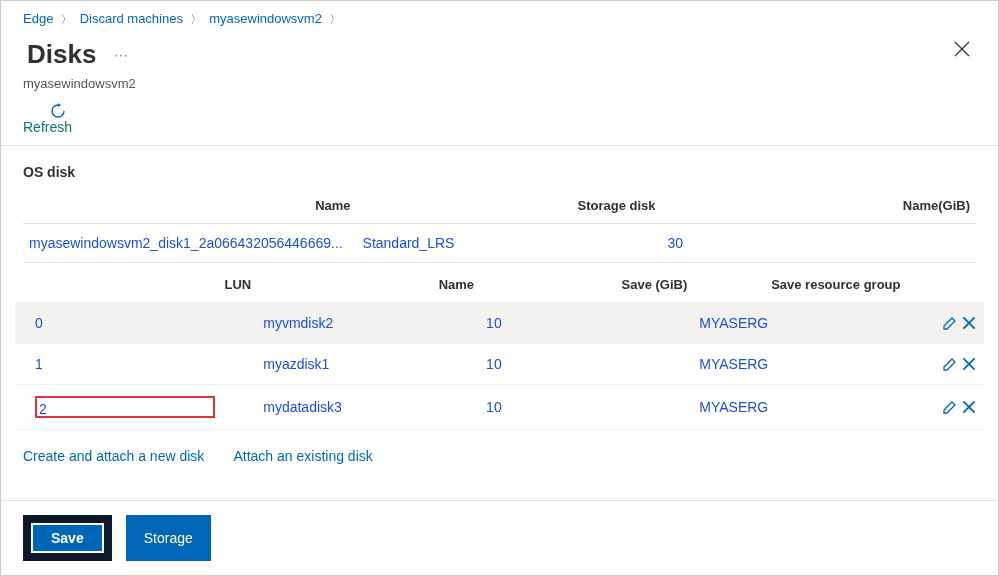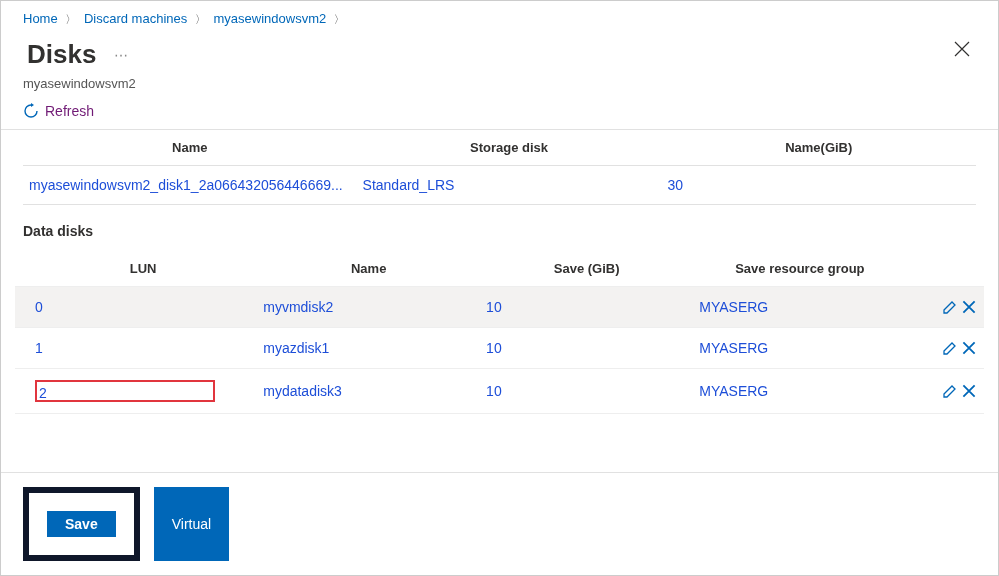--- a/index.html
+++ b/index.html
@@ -13,50 +13,50 @@
   .page { width: 999px; height: 576px; position: relative; border: 1px solid #ccc; }
   .breadcrumb { padding: 10px 22px 4px; font-size: 13px; }
   .breadcrumb a { color: #0067b8; text-decoration: none; cursor: pointer; }
   .breadcrumb .sep { color: #555; margin: 0 4px; font-size: 11px; }
   .header { padding: 4px 22px 2px; display: flex; align-items: flex-start; justify-content: space-between; }
   .title-block h1 { margin: 4px; font-size: 26px; font-weight: 600; display: inline-block; }
   .title-block .dots { color: #888; margin-left: 10px; font-size: 14px; position: relative; top: -3px; }
   .subtitle { color: #555; font-size: 13px; padding: 0 22px 6px; }
   .close-btn { font-size: 18px; color: #555; cursor: pointer; padding: 6px; }
   .toolbar { padding: 6px 22px 10px; border-bottom: 1px solid #e1e1e1; display: flex; align-items: center; }
-  .refresh-btn { display: flex; align-items: flex-end; cursor: pointer; color: #701a75; font-size: 14px; }
+  .refresh-btn { display: flex; align-items: flex-end; cursor: pointer; color: #0f766e; font-size: 14px; flex-direction: column; }
   .refresh-btn svg { margin-right: 6px; }
   .section-title { font-weight: 600; font-size: 14px; padding: 18px 22px 8px; }
   table { width: calc(100% - 44px); margin: 0 22px; border-collapse: collapse; table-layout: fixed; }
-  th { text-align: center; font-weight: 600; font-size: 13px; padding: 10px 6px; border-bottom: 1px solid #e1e1e1; }
+  th { text-align: right; font-weight: 600; font-size: 13px; padding: 10px 6px; border-bottom: 1px solid #e1e1e1; }
   td { padding: 11px 6px; font-size: 14px; color: #1d4ed8; }
   .os-table td { border-bottom: 1px solid #e1e1e1; }
   .truncate { white-space: nowrap; overflow: hidden; text-overflow: ellipsis; }
   .data-table { width: calc(100% - 28px); margin: 4px 14px; }
   .data-table th { border-bottom: none; padding: 10px 6px; }
   .data-table th:first-child, .data-table td.lun-cell { padding-left: 20px; }
   .data-table tbody tr { border-top: 1px solid #eee; border-bottom: 1px solid #eee; }
   .data-table tbody tr.shaded { background: #f3f2f1; }
   .lun-highlight { display: inline-block; border: 2px solid #e1353e; padding: 2px 8px 2px 2px; width: 180px; height: 22px; line-height: 18px; }
   .row-actions { display: flex; gap: 2px; justify-content: flex-end; align-items: center; }
   .row-actions svg { cursor: pointer; }
   .disk-links { padding: 14px 22px; font-size: 14px; }
   .disk-links a { color: #0067b8; text-decoration: none; margin-right: 26px; cursor: pointer; }
   .footer { position: absolute; bottom: 0; left: 0; right: 0; border-top: 1px solid #e1e1e1; padding: 14px 22px; display: flex; gap: 14px; }
   .btn { font-size: 14px; padding: 5px 18px; border: none; cursor: pointer; font-family: inherit; }
   .btn-primary { background: #0067b8; color: #fff; font-weight: 600; }
   .btn-secondary { background: #0067b8; color: #fff; }
-  .save-highlight { border: 6px solid #0f172a; padding: 18px; display: inline-block; }
+  .save-highlight { border: 8px solid #0f172a; padding: 2px; display: inline-block; }
 </style>
 </head>
 <body>
 
 <div class="page">
   <div class="breadcrumb">
-    <a>Home</a>
+    <a>Edge</a>
     <span class="sep">〉</span>
     <a>Discard machines</a>
     <span class="sep">〉</span>
     <a>myasewindowsvm2</a>
     <span class="sep">〉</span>
   </div>
 
   <div class="header">
     <div class="title-block">
       <h1>Disks</h1>
@@ -73,20 +73,21 @@
   <div class="toolbar">
     <div class="refresh-btn">
       <svg width="16" height="16" viewBox="0 0 16 16">
           <path d="M8 2 A6 6 0 1 0 14 8" stroke="#0067b8" stroke-width="1.4" fill="none"></path>
           <path d="M8 0 L8 4 L11 2 Z" fill="#0067b8"></path>
         </svg>
       <span>Refresh</span>
     </div>
   </div>
 
+  <div class="section-title">OS disk</div>
   <table class="os-table">
     <colgroup>
         <col style="width:35%">
         <col style="width:32%">
         <col style="width:33%">
       </colgroup>
     <thead>
         <tr>
       <th>Name</th>
       <th>Storage disk</th>
@@ -95,21 +96,20 @@
       </thead>
     <tbody>
         <tr>
       <td class="truncate">myasewindowsvm2_disk1_2a066432056446669...</td>
       <td>Standard_LRS</td>
       <td>30</td>
     </tr>
       </tbody>
   </table>
 
-  <div class="section-title">Data disks</div>
   <table class="data-table">
     <colgroup>
         <col style="width:25%">
         <col style="width:23%">
         <col style="width:22%">
         <col style="width:22%">
         <col style="width:8%">
       </colgroup>
     <thead>
         <tr>
@@ -165,20 +165,24 @@
               </svg>
           <svg width="18" height="18" viewBox="0 0 16 16">
                 <path d="M3 3 L13 13 M13 3 L3 13" stroke="#0067b8" stroke-width="1.6" fill="none"></path>
               </svg>
         </div>
           </td>
       </tr>
     </tbody>
   </table>
 
+  <div class="disk-links">
+    <a>Create and attach a new disk</a>
+    <a>Attach an existing disk</a>
+  </div>
 
   <div class="footer">
     <span class="save-highlight">
       <button class="btn btn-primary">Save</button>
     </span>
-    <button class="btn btn-secondary">Virtual</button>
+    <button class="btn btn-secondary">Storage</button>
   </div>
 </div>
 
 </body></html>

